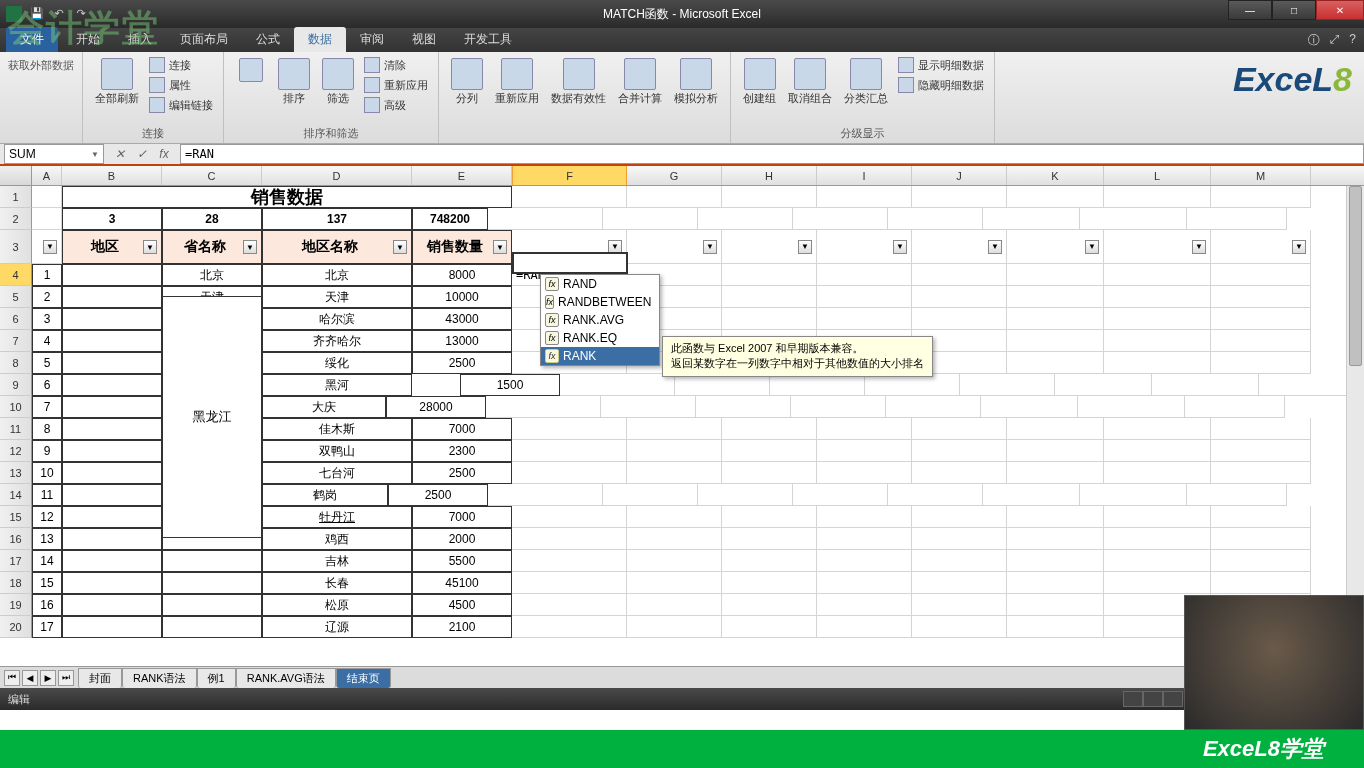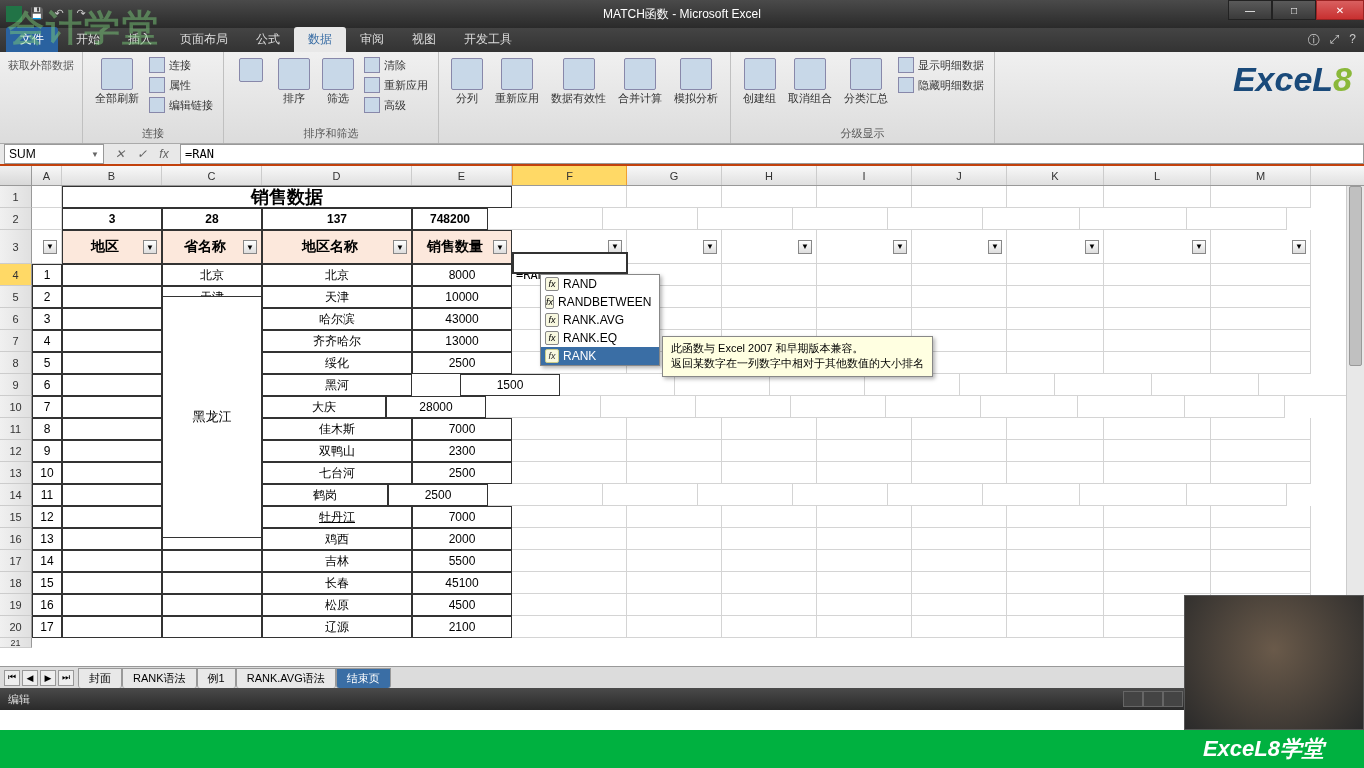--- a/index.html
+++ b/index.html
@@ -601,23 +601,20 @@
         <div class="cell center bordered" style="width: 100px;">2100</div>
         <div class="cell " style="width: 115px;"></div>
         <div class="cell " style="width: 95px;"></div>
         <div class="cell " style="width: 95px;"></div>
         <div class="cell " style="width: 95px;"></div>
         <div class="cell " style="width: 95px;"></div>
         <div class="cell " style="width: 97px;"></div>
         <div class="cell " style="width: 107px;"></div>
         <div class="cell " style="width: 100px;"></div>
       </div>
-      <div class="row" style="height: 10px;">
-        <div class="rowh" style="line-height: 10px; font-size: 9px;">21</div>
-      </div>
     </div>
   <div class="vscroll">
       <div class="vscroll-thumb"></div>
     </div>
 
   <div class="active-cell" style="left:512px;top:86px;width:116px;height:22px;"></div>
 
   <div class="autocomplete" style="left:540px;top:108px;width:120px" id="autocomplete">
       <div class="ac-item">
         <span class="ac-icon">fx</span>

